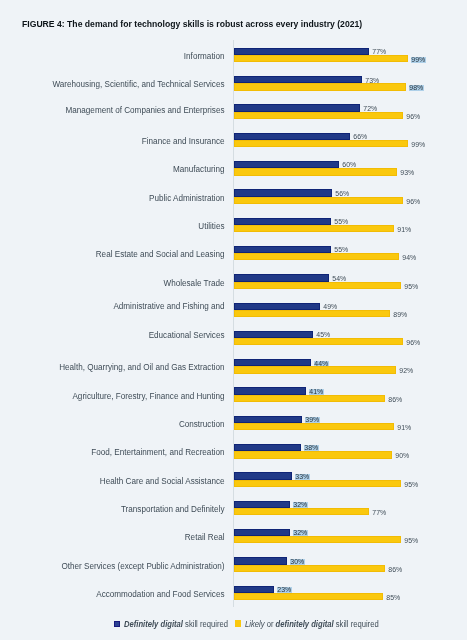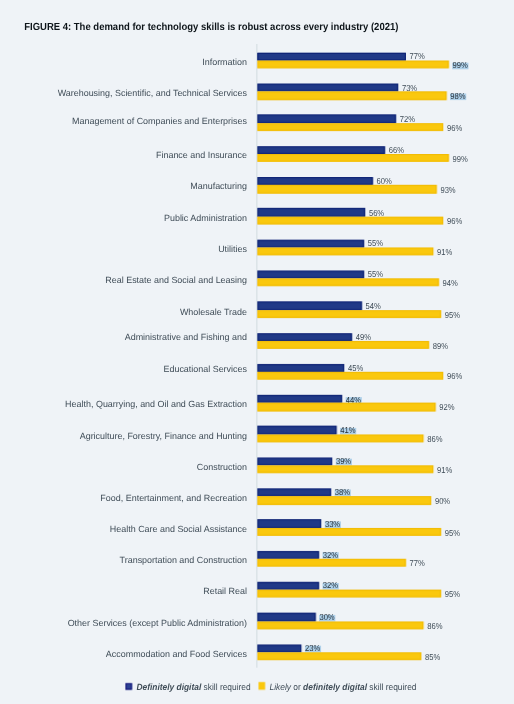--- a/index.html
+++ b/index.html
@@ -136,21 +136,21 @@
         <div class="val" style="left: 395.12px; top: 9.25px;">90%</div>
       </div>
       <div class="row" style="top: 472.35px;">
         <div class="cat" style="top: 4.3px;"><span>Health Care and Social Assistance</span></div>
         <div class="bar-blue" style="left: 233.9px; top: 0px; width: 58.014px;"></div>
         <div class="val sel" style="left: 294.914px; top: 1.4px;">33%</div>
         <div class="bar-gold" style="left: 233.9px; top: 7.35px; width: 167.01px;"></div>
         <div class="val" style="left: 403.91px; top: 9.25px;">95%</div>
       </div>
       <div class="row" style="top: 500.65px;">
-        <div class="cat" style="top: 4.3px;"><span>Transportation and Construction</span></div>
+        <div class="cat" style="top: 4.3px;"><span>Transportation and Definitely</span></div>
         <div class="bar-blue" style="left: 233.9px; top: 0px; width: 56.256px;"></div>
         <div class="val sel" style="left: 293.156px; top: 1.4px;">32%</div>
         <div class="bar-gold" style="left: 233.9px; top: 7.35px; width: 135.366px;"></div>
         <div class="val" style="left: 372.266px; top: 9.25px;">77%</div>
       </div>
       <div class="row" style="top: 528.95px;">
         <div class="cat" style="top: 4.3px;"><span>Retail Real</span></div>
         <div class="bar-blue" style="left: 233.9px; top: 0px; width: 56.256px;"></div>
         <div class="val sel" style="left: 293.156px; top: 1.4px;">32%</div>
         <div class="bar-gold" style="left: 233.9px; top: 7.35px; width: 167.01px;"></div>

